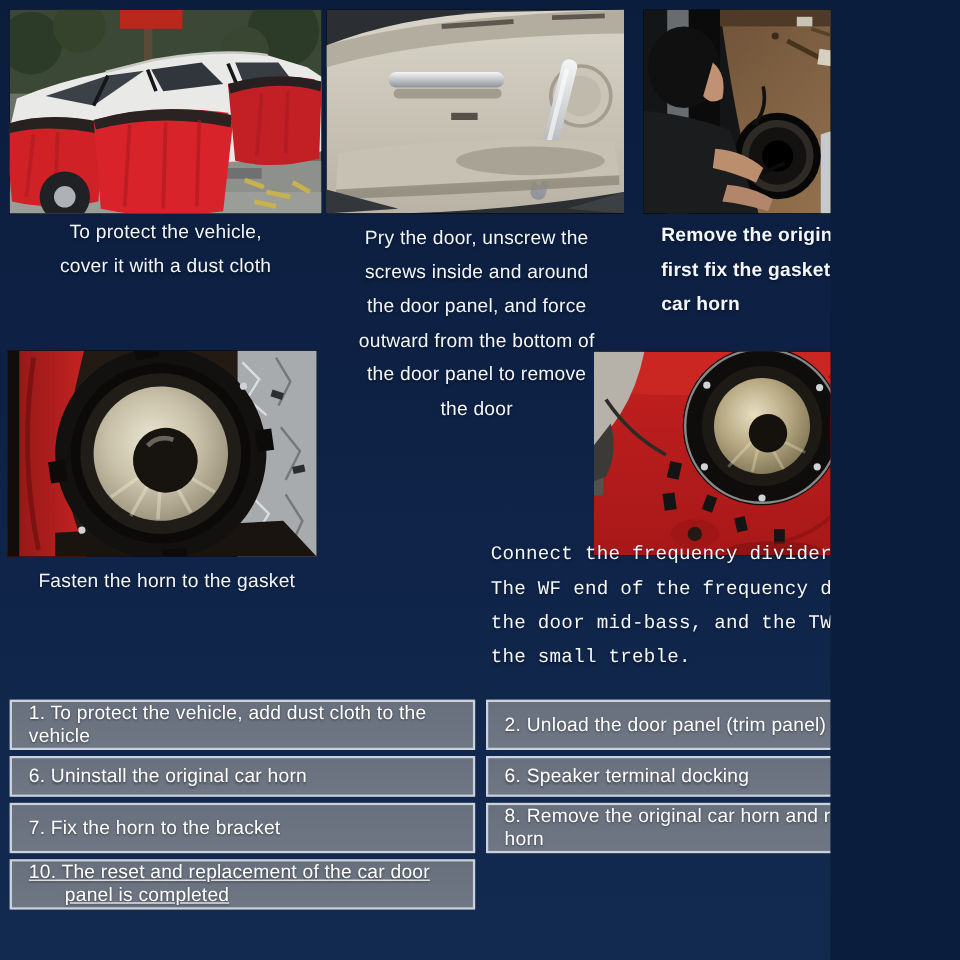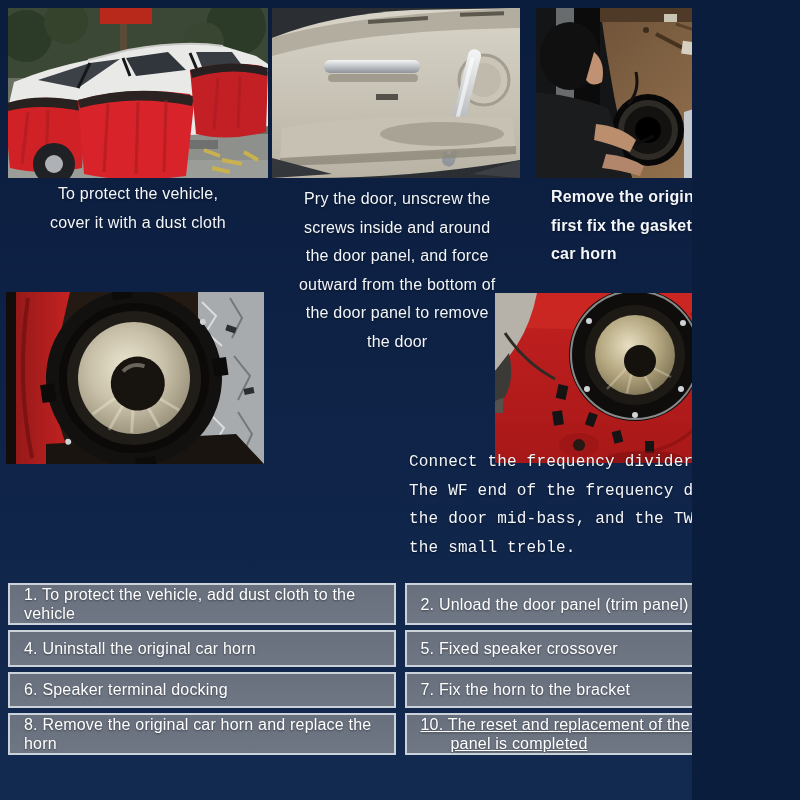--- a/index.html
+++ b/index.html
@@ -262,37 +262,35 @@
           <circle cx="92" cy="96" r="3" fill="#cfd3d6"></circle>
         <circle cx="186" cy="96" r="3" fill="#cfd3d6"></circle>
           <circle cx="94" cy="28" r="3" fill="#cfd3d6"></circle>
         <circle cx="140" y="0" cy="122" r="3" fill="#cfd3d6"></circle>
       </g>
       <path d="M230,150 L257,120 L257,170 L200,170 Z" fill="#3f3328"></path>
       <ellipse cx="150" cy="166" rx="40" ry="8" fill="#7e1111" opacity=".6"></ellipse>
     </svg>
   </div>
 
+  <div class="caption" style="left:32px;top:471px;">Fasten the horn to the gasket</div>
   <div class="caption" style="left:409px;top:448px;font-family:Liberation Mono, monospace;">Connect the frequency divider to the speaker wiring.
 The WF end of the frequency divider is connected to
 the door mid-bass, and the TW end is connected to
 the small treble.</div>
 
   <div class="checklist">
     <div class="cell">
         <span>1. To protect the vehicle, add dust cloth to the vehicle</span>
       </div>
     <div class="cell">
         <span>2. Unload the door panel (trim panel)</span>
       </div>
     <div class="cell">
-        <span>4. Uninstall the original car horn</span>
-      </div>
-    <div class="cell">
-        <span>5. Fixed speaker crossover</span>
+        <span>6. Uninstall the original car horn</span>
       </div>
     <div class="cell">
         <span>6. Speaker terminal docking</span>
       </div>
     <div class="cell">
         <span>7. Fix the horn to the bracket</span>
       </div>
     <div class="cell">
         <span>8. Remove the original car horn and replace the horn</span>
       </div>

